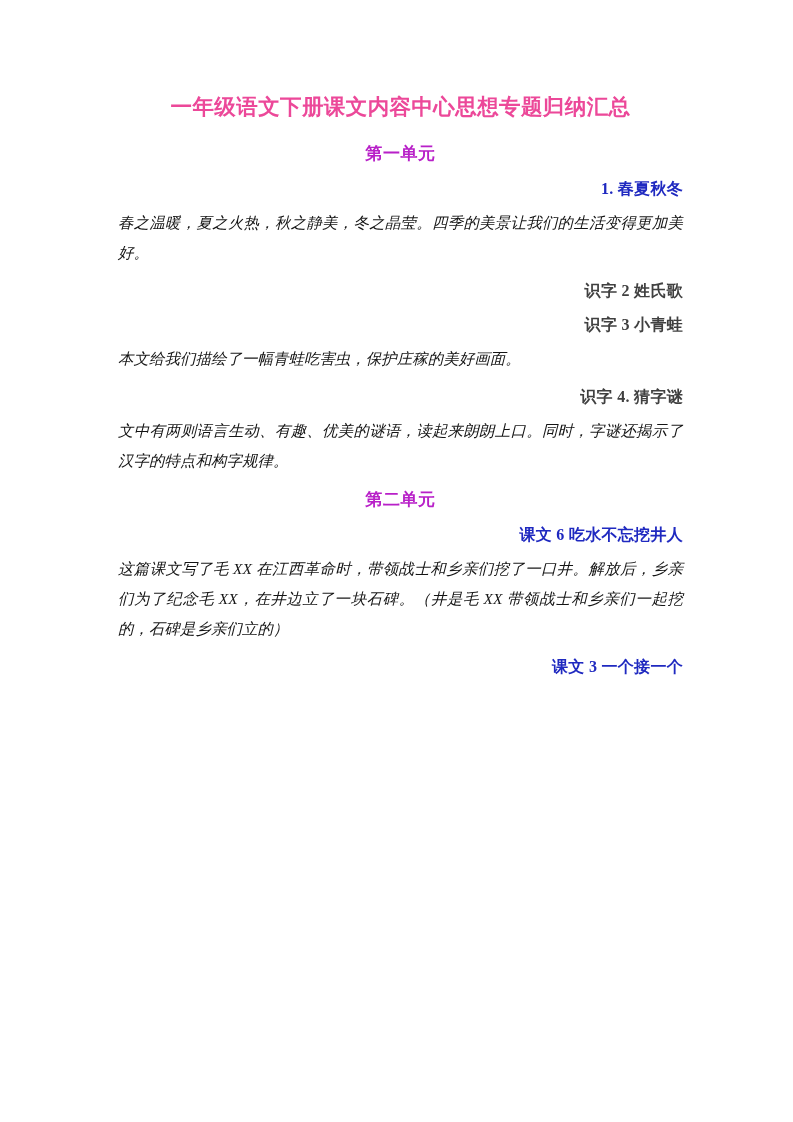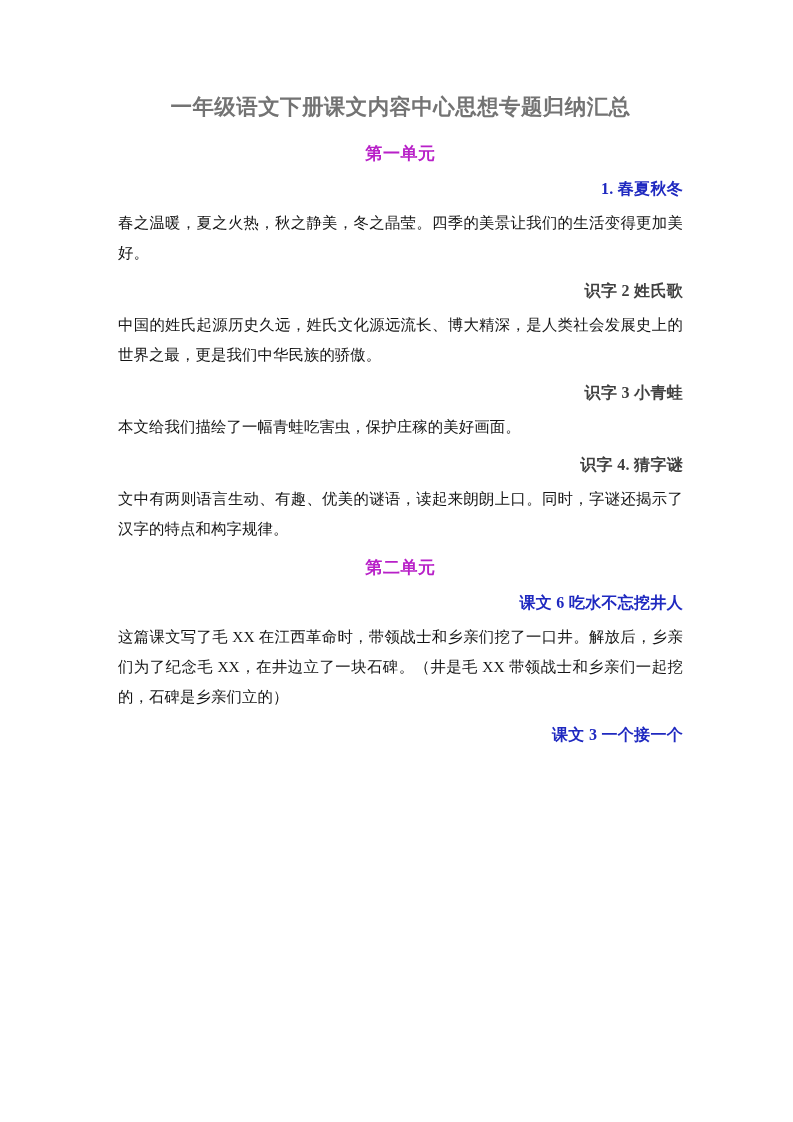--- a/index.html
+++ b/index.html
@@ -15,21 +15,21 @@
   }
   .page {
     box-sizing: border-box;
     width: 793px;
     height: 1122px;
     padding: 92px 110px 40px 118px;
     position: relative;
   }
   .doc-title {
     text-align: center;
-    color: #737373;
+    color: #ec4899;
     font-weight: bold;
     font-size: 21.5px;
     letter-spacing: 0.4px;
     margin: 0 0 20px 0;
     line-height: 1.4;
   }
   .unit-heading {
     text-align: center;
     color: #b820c8;
     font-weight: bold;
@@ -49,20 +49,21 @@
     color: #404040;
   }
   .body-text {
     color: #141414;
     font-size: 15.4px;
     line-height: 1.95;
     margin: 0 0 6px 0;
     text-align: justify;
     text-justify: inter-ideograph;
     letter-spacing: 0.1px;
+    font-style: italic;
   }
   .section {
     margin-bottom: 2px;
     margin-top: 12px;
   }
 </style>
 </head>
 <body>
 
 <div class="page">
@@ -72,21 +73,20 @@
   <div class="section">
     <div class="unit-heading">第一单元</div>
 
     <div>
       <div class="lesson-title">1. 春夏秋冬</div>
       <p class="body-text">春之温暖，夏之火热，秋之静美，冬之晶莹。四季的美景让我们的生活变得更加美好。</p>
     </div>
 
     <div>
       <div class="lesson-title crimson">识字 2 姓氏歌</div>
-      <p class="body-text">中国的姓氏起源历史久远，姓氏文化源远流长、博大精深，是人类社会发展史上的世界之最，更是我们中华民族的骄傲。</p>
     </div>
 
     <div>
       <div class="lesson-title crimson">识字 3 小青蛙</div>
       <p class="body-text">本文给我们描绘了一幅青蛙吃害虫，保护庄稼的美好画面。</p>
     </div>
 
     <div>
       <div class="lesson-title crimson">识字 4. 猜字谜</div>
       <p class="body-text">文中有两则语言生动、有趣、优美的谜语，读起来朗朗上口。同时，字谜还揭示了汉字的特点和构字规律。</p>

